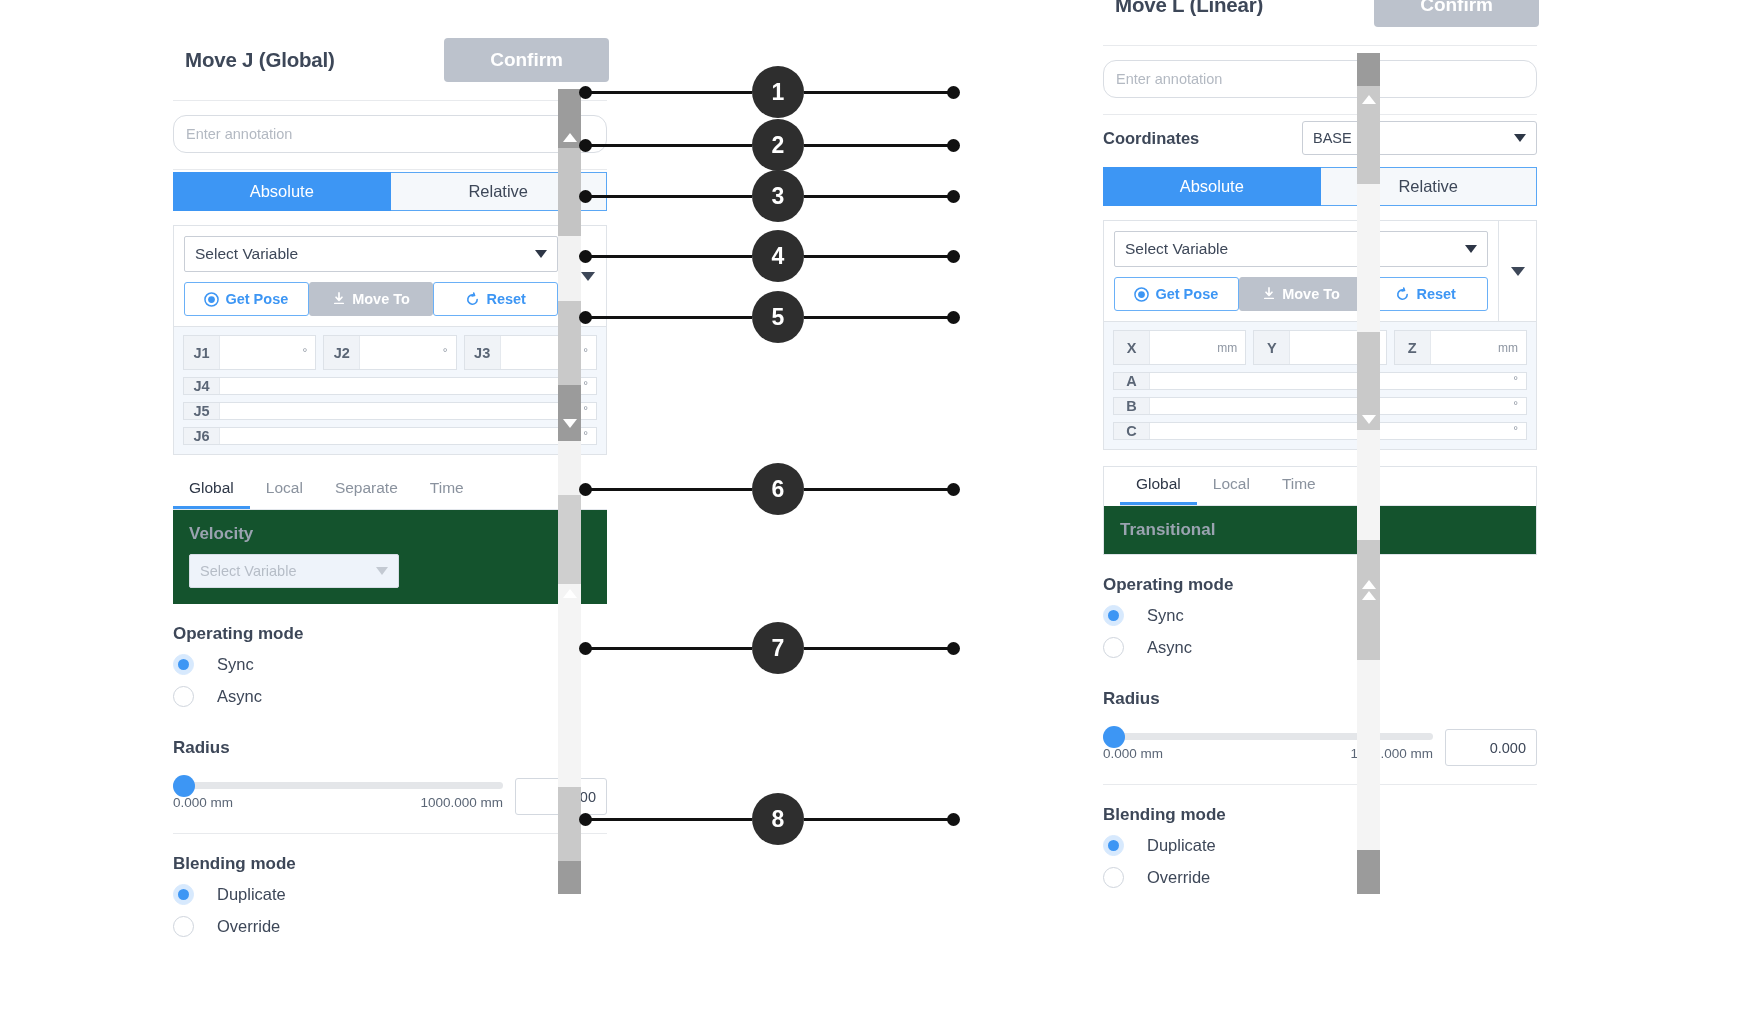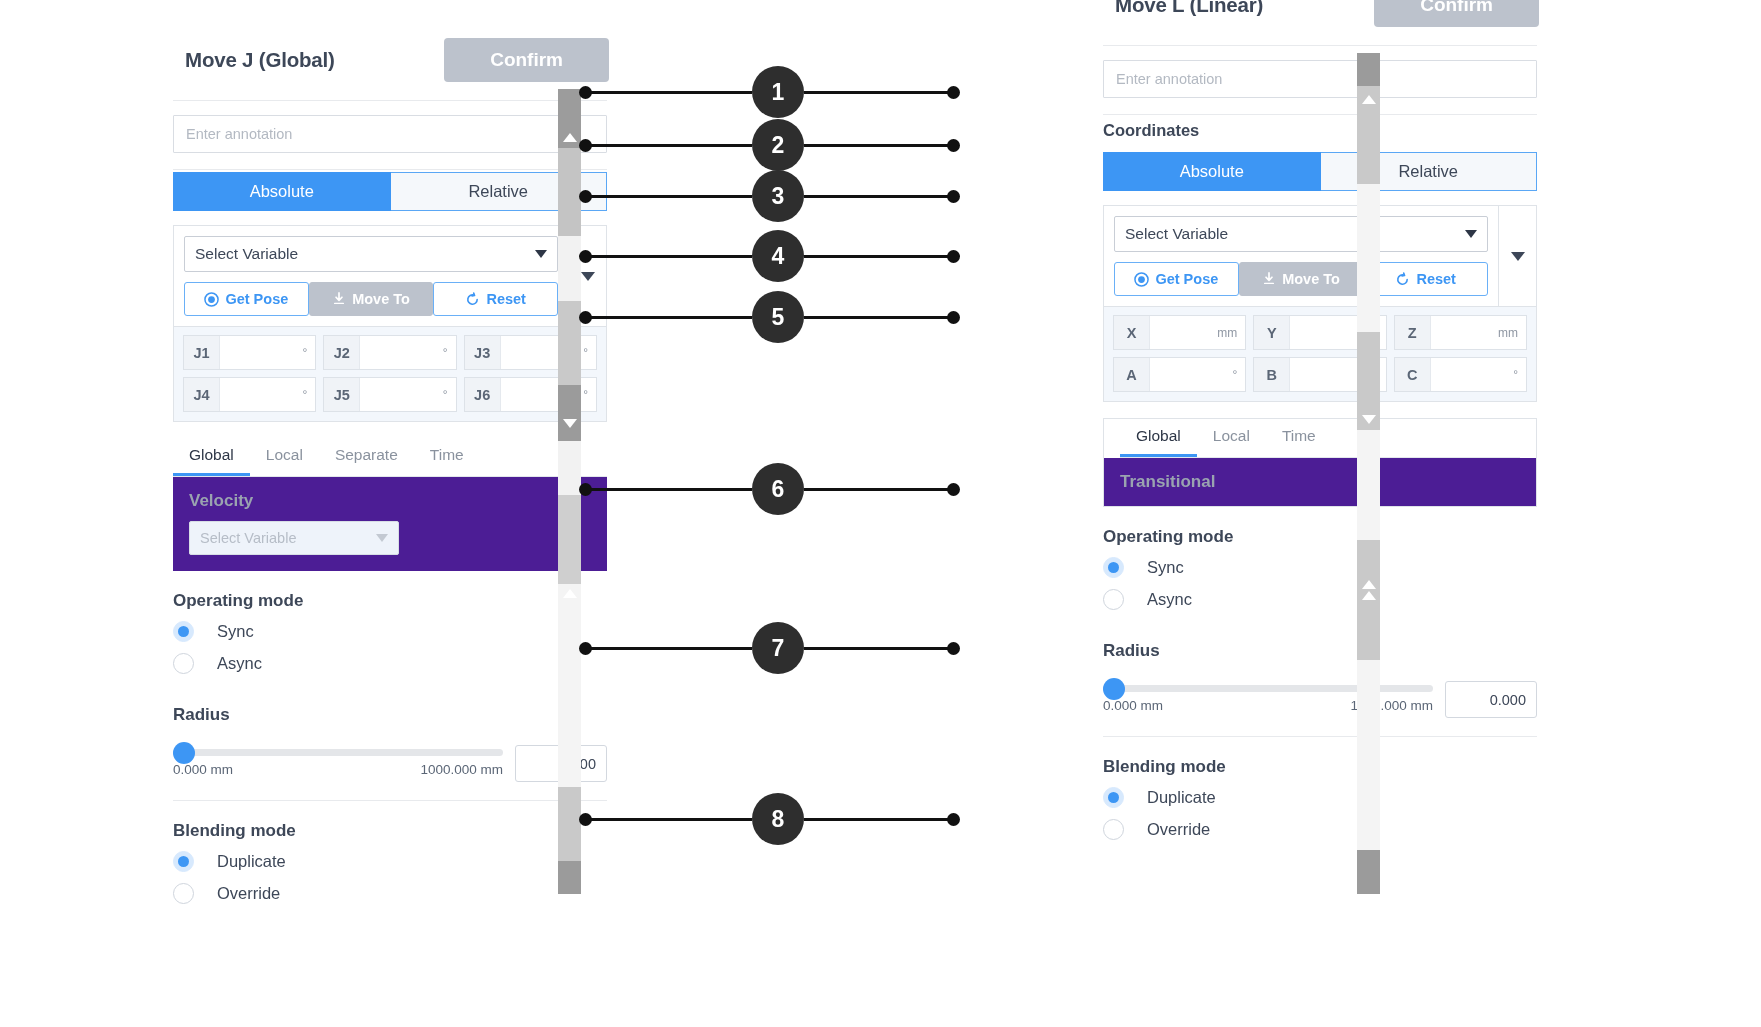--- a/index.html
+++ b/index.html
@@ -32,21 +32,21 @@
     font-size: 19px; font-weight: bold;
     padding: 11px 46px;
     font-family: "Liberation Sans", sans-serif;
     cursor: pointer;
   }
   .hr { height: 1px; background: #e8eaed; margin: 0 18px; }
 
   .annot-wrap { padding: 14px 18px 16px 18px; }
   .annot-input {
     width: 100%; height: 38px;
-    border: 1px solid #d9dde3; border-radius: 1px;
+    border: 1px solid #d9dde3; border-radius: 13px;
     padding: 0 12px; font-size: 14.5px; color: #ec4899;
     font-family: "Liberation Sans", sans-serif;
     background: #fff;
   }
   .annot-input::placeholder { color: #b3b9c2; }
 
   
   .coord-row {
     display: flex; align-items: center; justify-content: space-between;
     padding: 6px 18px 10px 18px;
@@ -116,21 +116,21 @@
     border-right: 7px solid transparent; border-top: 9px solid #3d4758;
     display:block;
   }
 
   
   .fields {
     margin: 0 18px; border: 1px solid #dfe3e8; border-top: none;
     background: #f3f7fc; padding: 8px 9px 9px 9px;
   }
   .frow { display: flex; gap: 7px; margin-bottom: 7px; }
-  .frow:last-child { margin-bottom: 0; }
+  .frow:last-child { margin-bottom: 0; flex-direction: column; }
   .fcell {
     flex: 1; height: 35px; display: flex; align-items: center;
     border: 1px solid #dde2e8; background: #ffffff;
   }
   .fkey {
     width: 36px; height: 100%; background: #f0f3f7;
     display: flex; align-items: center; justify-content: center;
     font-size: 14.5px; font-weight: bold; color: #5b6676;
     border-right: 1px solid #e5e9ee;
   }
@@ -142,21 +142,21 @@
     margin: 16px 18px 0 18px;
     display: flex; border-bottom: 1px solid #e3e7ec;
   }
   .tab {
     font-size: 15.5px; color: #8a929e; padding: 8px 16px 9px 16px;
     cursor: pointer;
   }
   .tab.active { color: #2d3646; border-bottom: 3px solid #3d96f4; font-weight: normal; }
 
   .tabbody {
-    margin: 0 18px; background: #4c1d95; padding: 14px 16px 16px 16px;
+    margin: 0 18px; background: #14532d; padding: 14px 16px 16px 16px;
   }
   .tabbody-label { font-size: 17px; font-weight: bold; color: #9aa3b0; margin-bottom: 10px; }
   .dis-select {
     position: relative; width: 210px; height: 34px;
     border: 1px solid #d7dde5; border-radius: 2px; background: #eef3fa;
     display: flex; align-items: center; padding: 0 10px;
     font-size: 14.5px; color: #b6bdc7;
   }
   .dis-select .caret {
     position: absolute; right: 10px; top: 50%; transform: translateY(-50%);
@@ -428,20 +428,24 @@
       </div>
       <div class="hr"></div>
 
       <div class="annot-wrap">
         <input class="annot-input" type="text" placeholder="Enter annotation" style="">
       </div>
       <div class="hr"></div>
 
       <div class="coord-row">
         <div class="coord-label">Coordinates</div>
+        <div class="coord-select">
+          <span>BASE</span>
+          <span class="caret"></span>
+        </div>
       </div>
 
       <div class="seg-wrap">
         <div class="seg active">Absolute</div>
         <div class="seg inactive">Relative</div>
       </div>
 
       <div class="varblock-outer">
         <div class="varblock">
           <div class="var-select">

